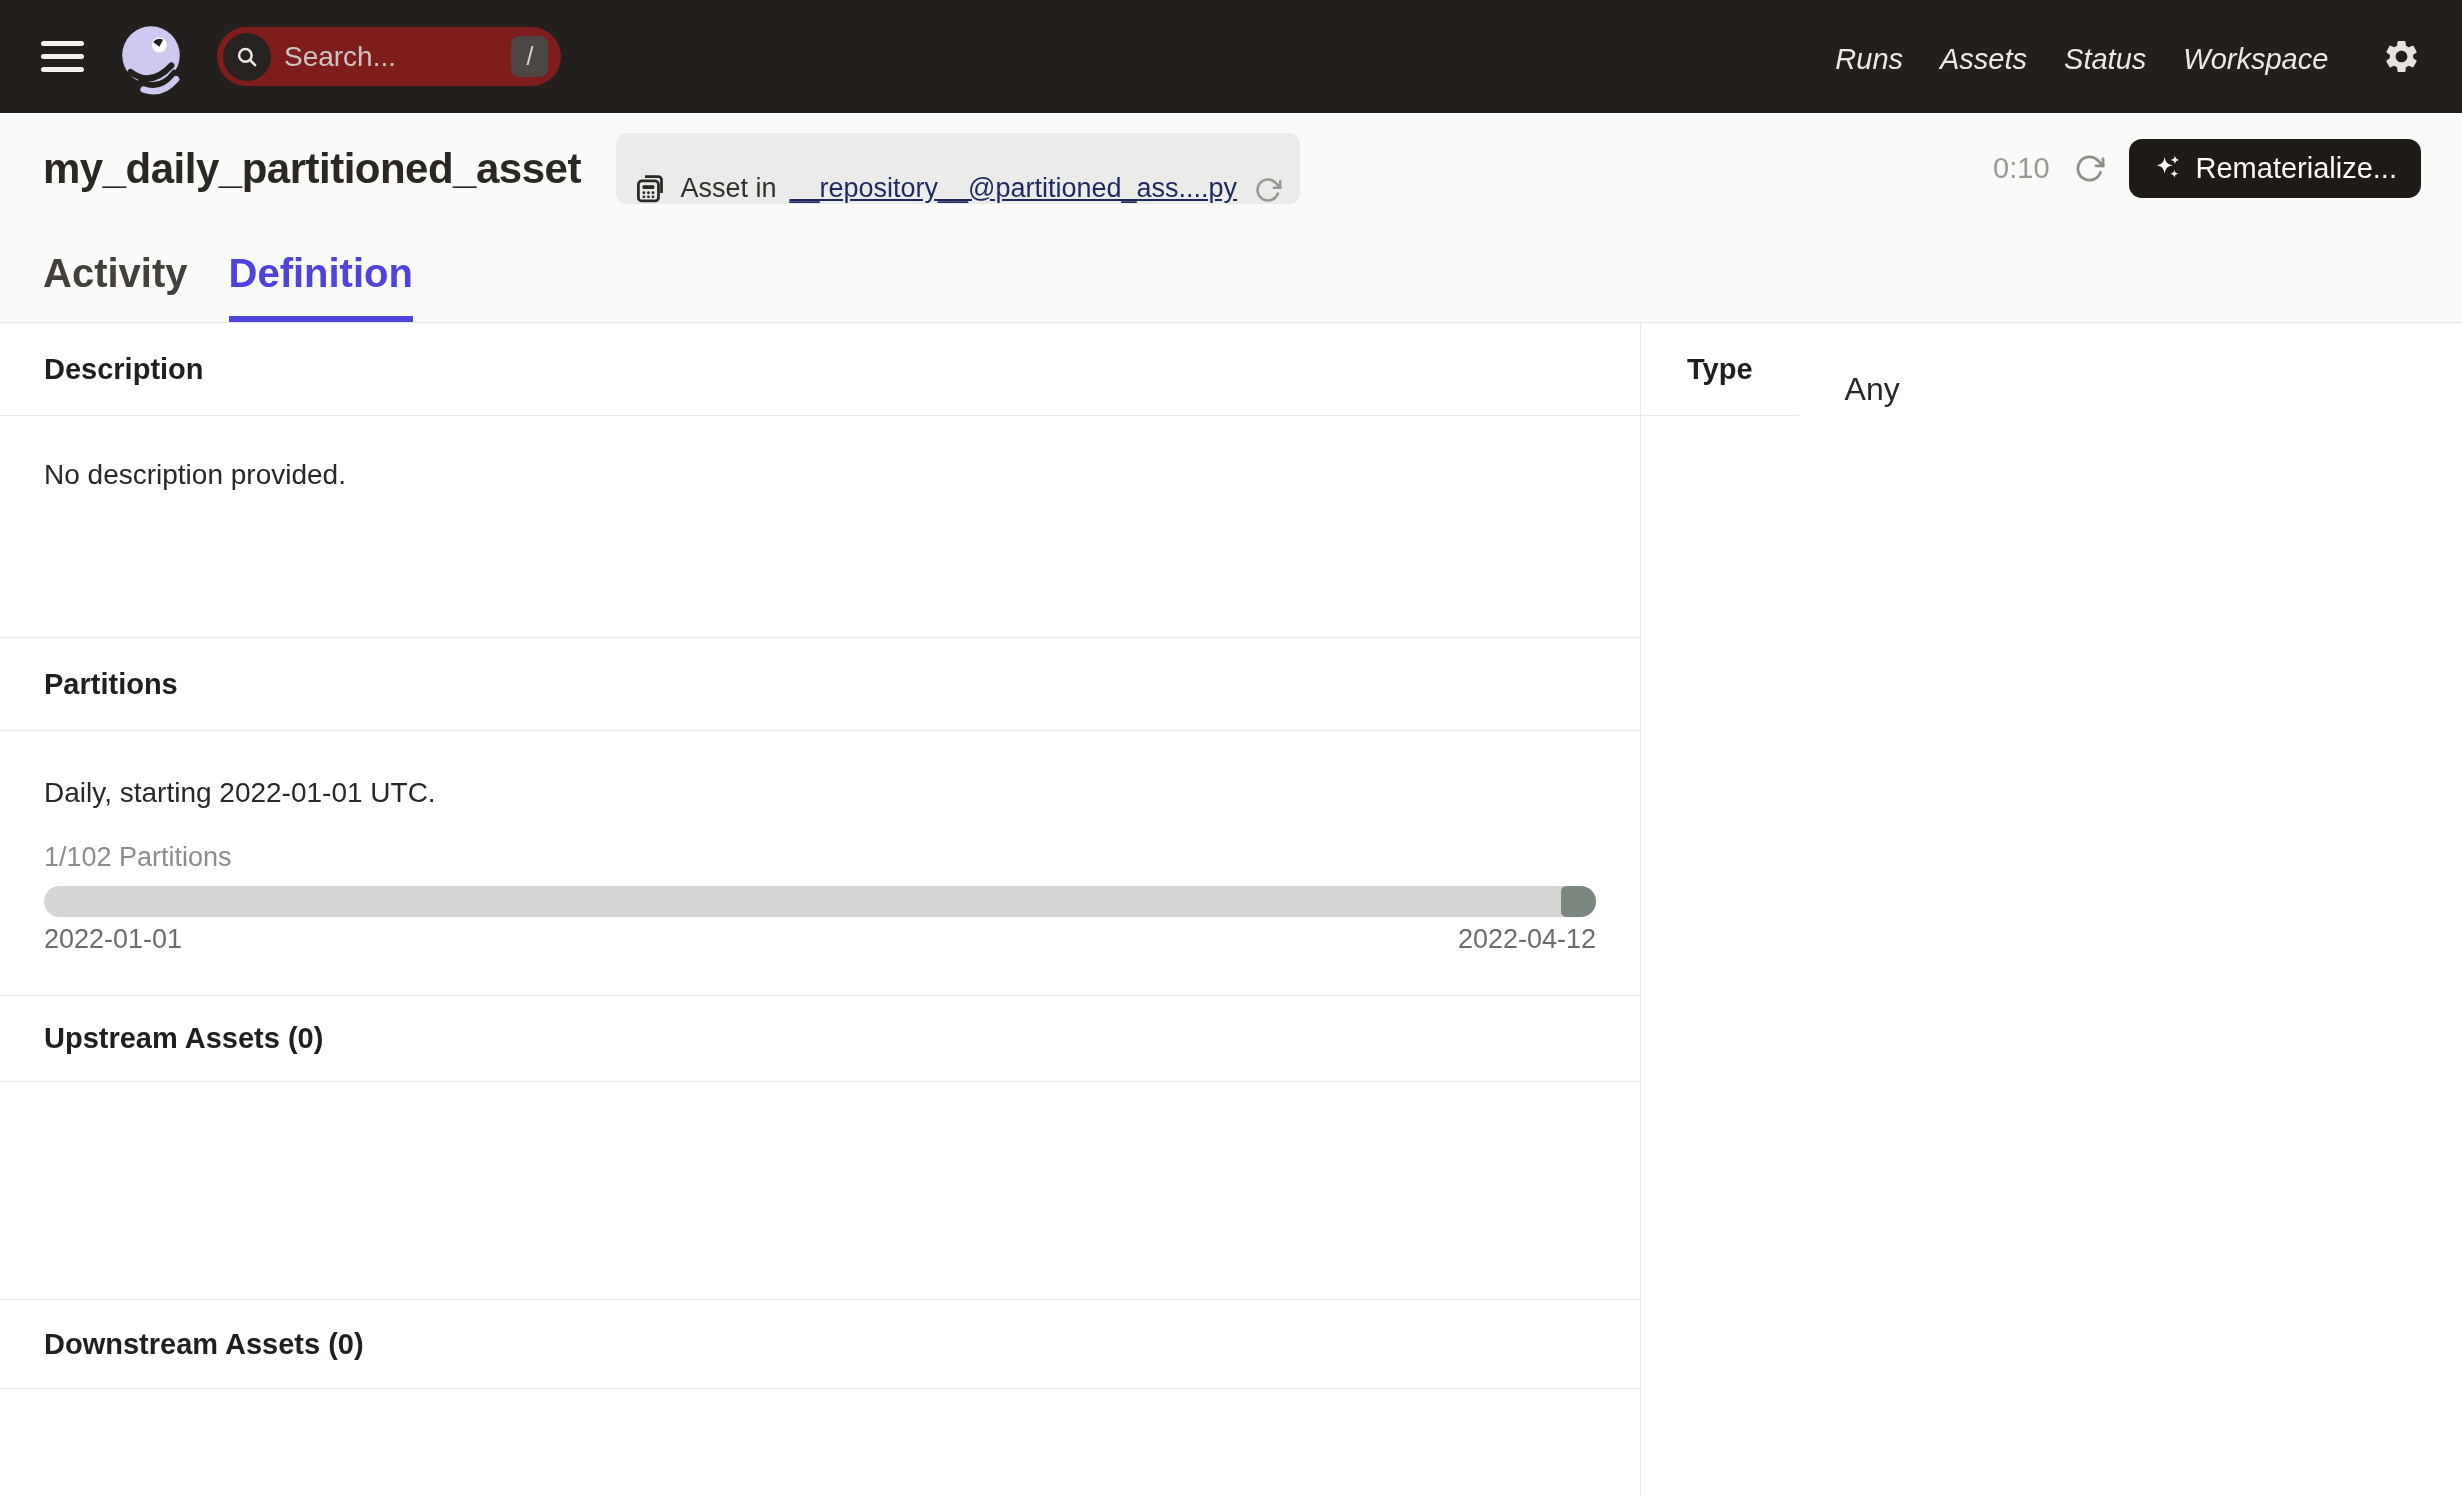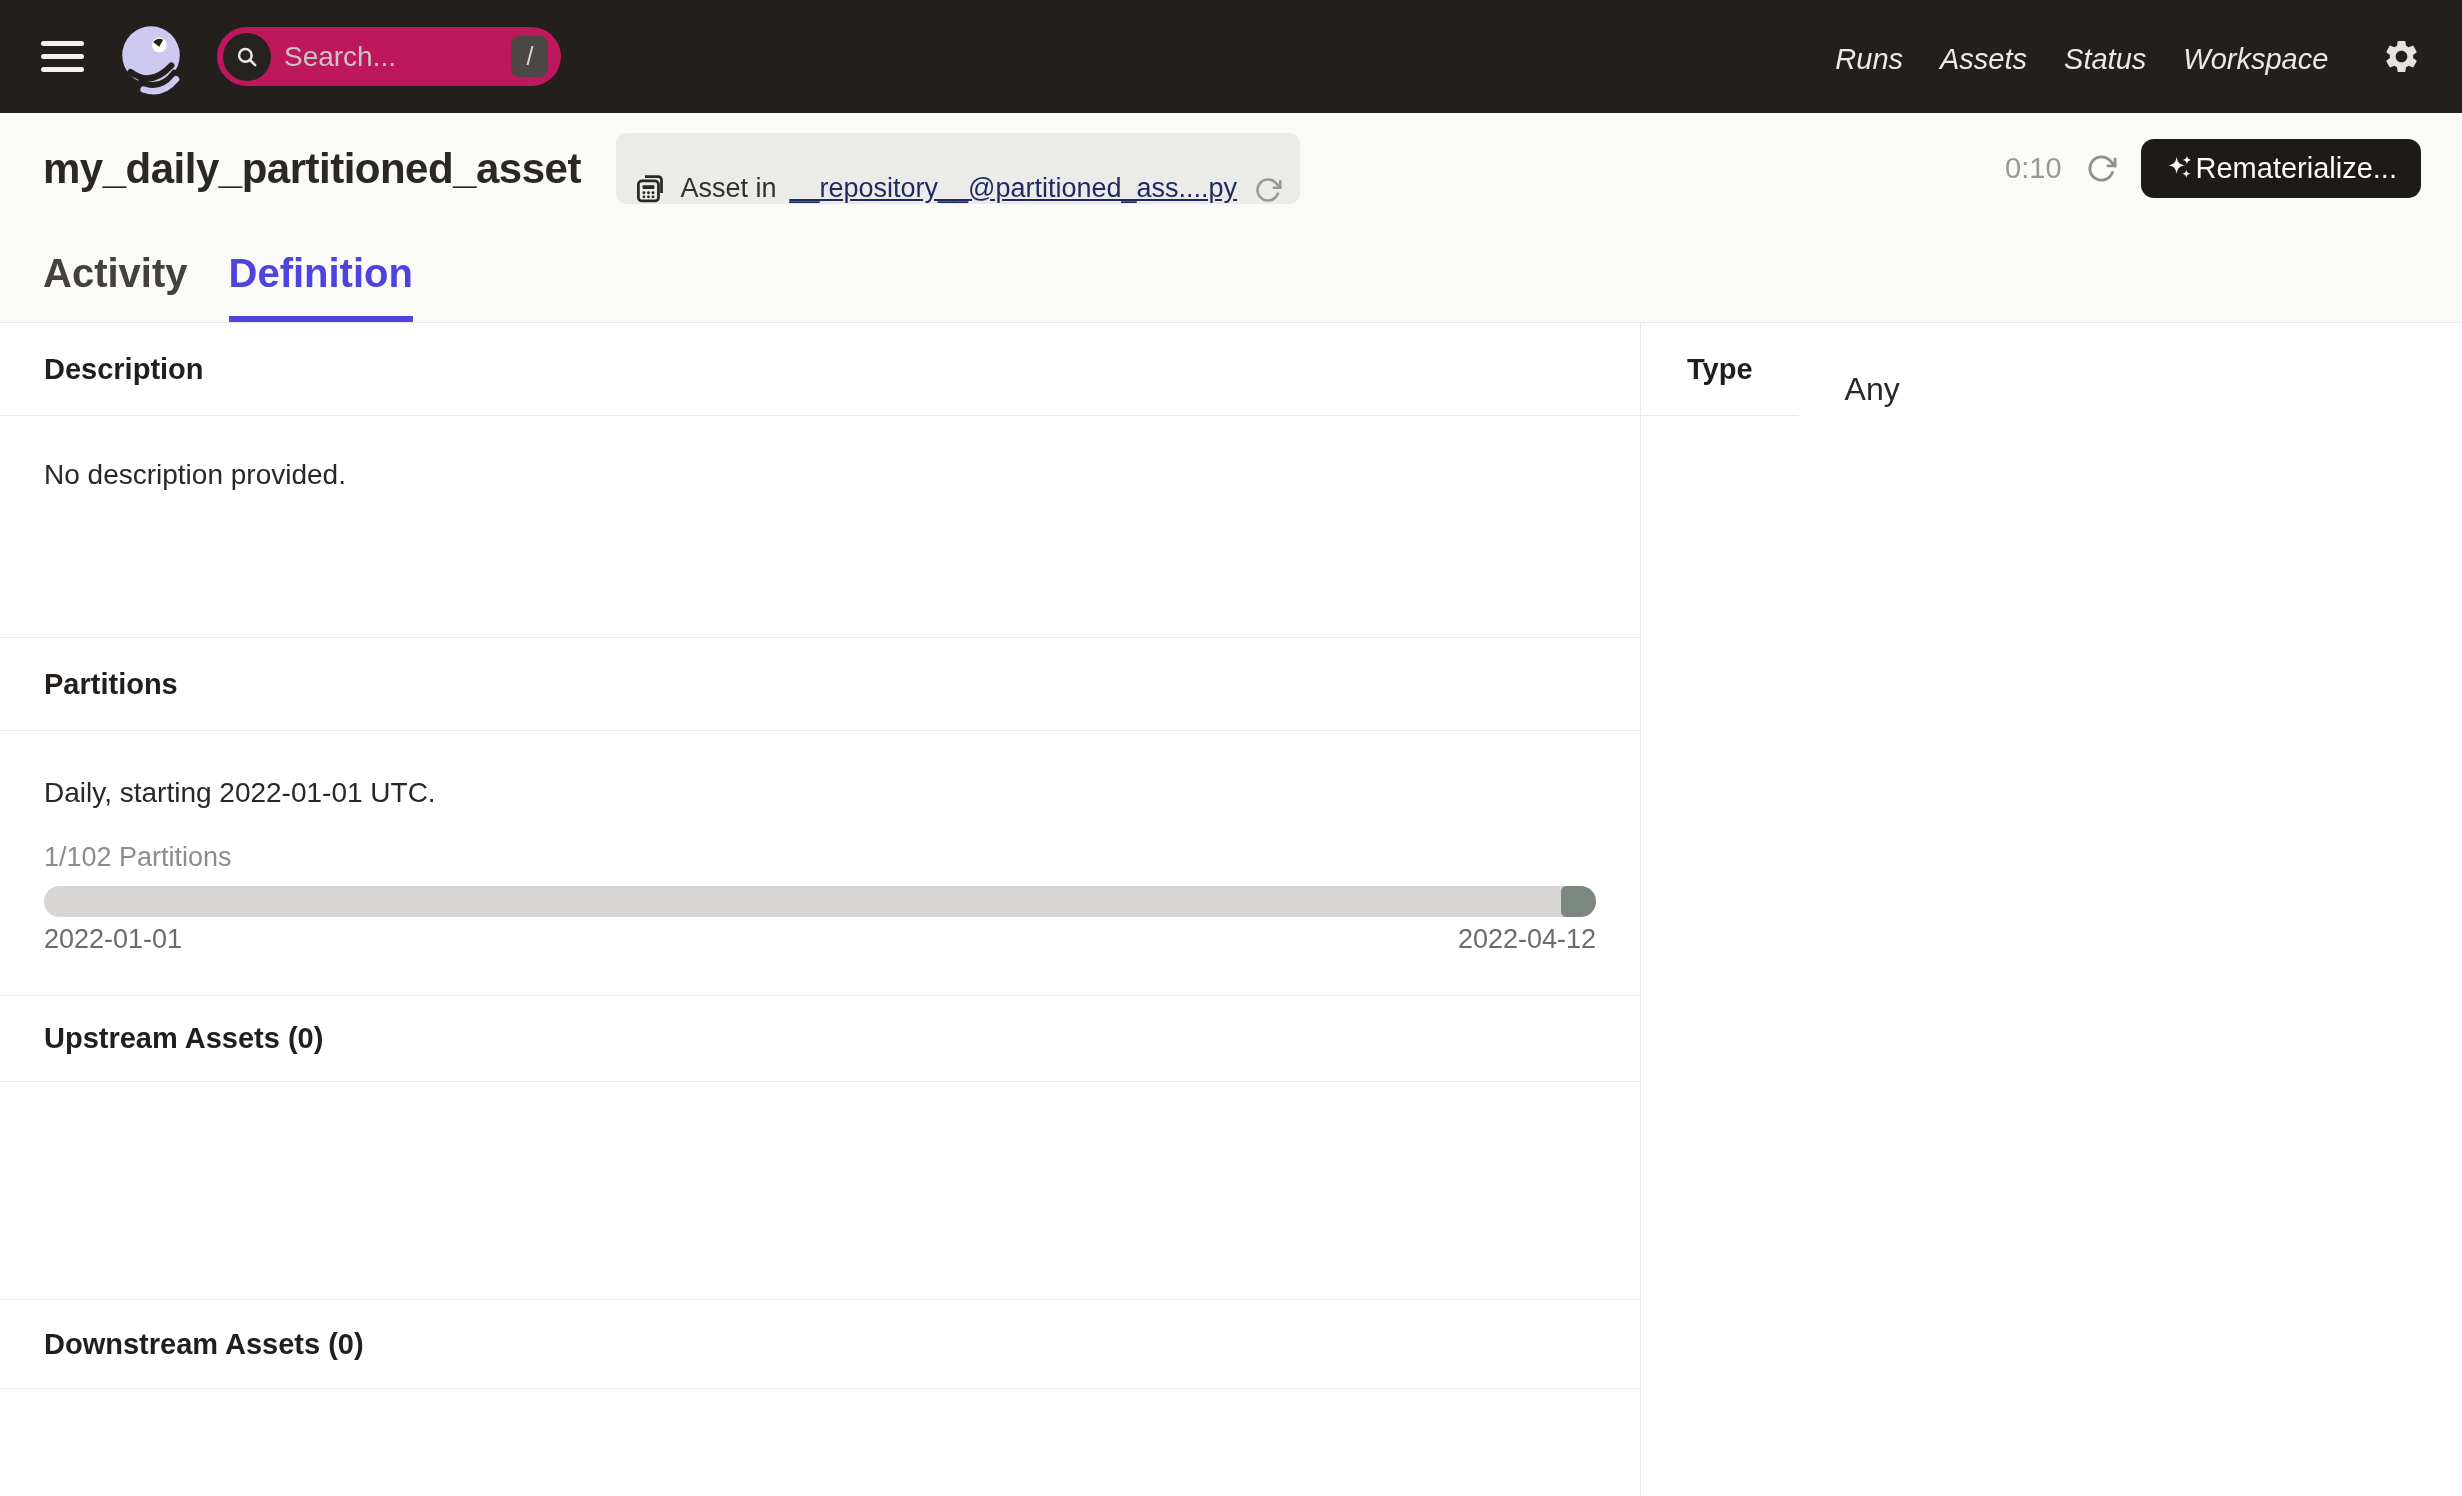--- a/index.html
+++ b/index.html
@@ -12,21 +12,21 @@
 
   
   .topnav {
     height:113px; background:var(--nav_bg,#231F1C); flex:0 0 auto;
     display:flex; align-items:center; padding:0 41px; gap:24px;
   }
   .hamburger { width:43px; height:31px; display:flex; flex-direction:column; justify-content:space-between; cursor:pointer; }
   .hamburger span { display:block; height:5.1px; border-radius:2.8px; background:#F4F1EE; }
   .logo { width:78px; height:78px; margin:0 3.7px; }
   .search {
-    width:344px; height:59px; border-radius:30px; background:#be185d;
+    width:344px; height:59px; border-radius:30px; background:#7f1d1d;
     display:flex; align-items:center; padding:0 13px 0 5.6px; gap:13px;
   }
   .search-circle {
     width:48px; height:48px; border-radius:50%; background:#262220;
     display:flex; align-items:center; justify-content:center; flex:0 0 auto;
   }
   .search input {
     flex:1; background:transparent; border:none; outline:none;
     font:28px "Liberation Sans",sans-serif; color:#ECE9E6; min-width:0;
   }
@@ -48,21 +48,21 @@
     margin-left:35px; height:71px; border-radius:11px; background:#EBEBE9;
     display:flex; align-items:flex-end; padding:0 18.5px; gap:13px; font-size:27px; color:#33302D;
   }
   .asset-badge a { color:var(--link,#1E2A5E); text-decoration:underline; cursor:pointer; }
   .badge-refresh { display:flex; align-items:center; color:#9A9894; margin-left:3.7px; cursor:pointer; }
   .head-right { margin-left:auto; display:flex; align-items:center; gap:24px; }
   .timer { color:#9B9894; font-size:29px; }
   .head-refresh { display:flex; align-items:center; color:#918F8B; cursor:pointer; }
   .rematerialize-btn {
     height:59px; border:none; border-radius:13px; background:#1D1A18; color:#FCFAF8;
-    font:29px "Liberation Sans",sans-serif; display:flex; align-items:center; 
+    font:29px "Liberation Sans",sans-serif; display:flex; align-items:center; gap:12px;
     padding:15px 24px; cursor:pointer;
   }
   .tabs { display:flex; gap:41px; padding:0 43px; height:98px; }
   .tab {
     display:flex; align-items:center; font-size:40px; font-weight:600;
     color:#44403D; border-bottom:6.5px solid transparent; padding-top:6.5px; cursor:pointer;
   }
   .tab.active { color:var(--accent,#4F43DD); border-bottom-color:var(--accent,#4F43DD); }
 
   

